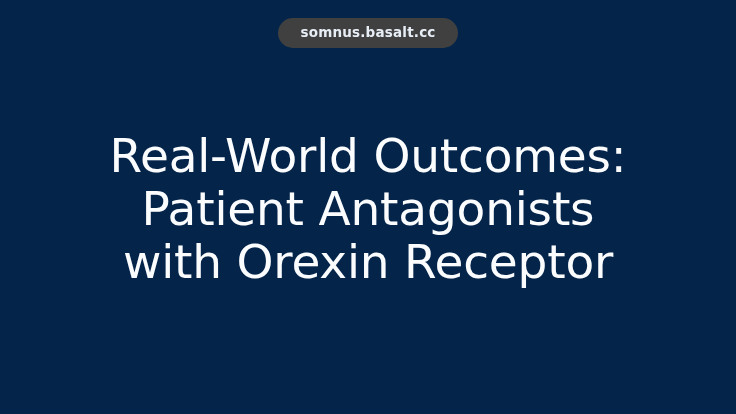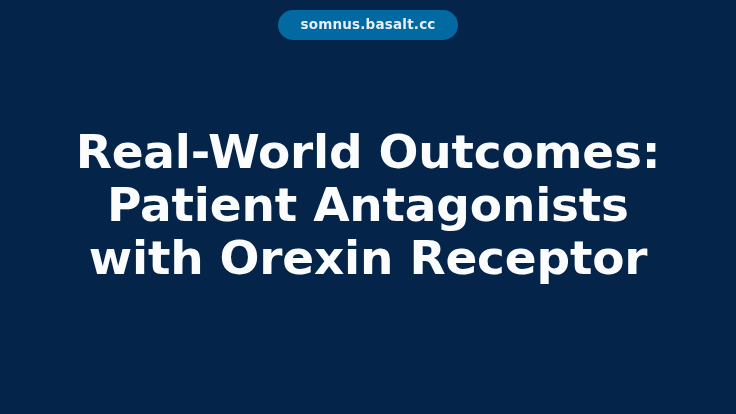--- a/index.html
+++ b/index.html
@@ -20,27 +20,27 @@
     width: 736px;
     height: 414px;
     background: #04244a;
     display: flex;
     flex-direction: column;
     align-items: center;
     overflow: hidden;
   }
 
   #domain-badge {
-    margin-top: 10px;
+    margin-top: 18px;
     height: 30px;
     padding: 0 22px;
     display: inline-flex;
     align-items: center;
     justify-content: center;
-    background: #0369a1;
+    background: #404040;
     border-radius: 15px;
     box-sizing: border-box;
   }
 
   #domain-badge-label {
     color: #e8eef6;
     font-size: 13.5px;
     font-weight: 600;
     letter-spacing: 0.2px;
     line-height: 1;
@@ -60,21 +60,21 @@
     
     padding-bottom: 46px;
   }
 
   .headline-line {
     display: block;
     width: 100%;
     text-align: center;
     color: #fbfcfe;
     font-size: 47px;
-    font-weight: 700;
+    font-weight: 400;
     line-height: 53px;
     letter-spacing: -0.2px;
     white-space: nowrap;
   }
 </style>
 </head>
 <body>
 
 <div id="title-card">
 

